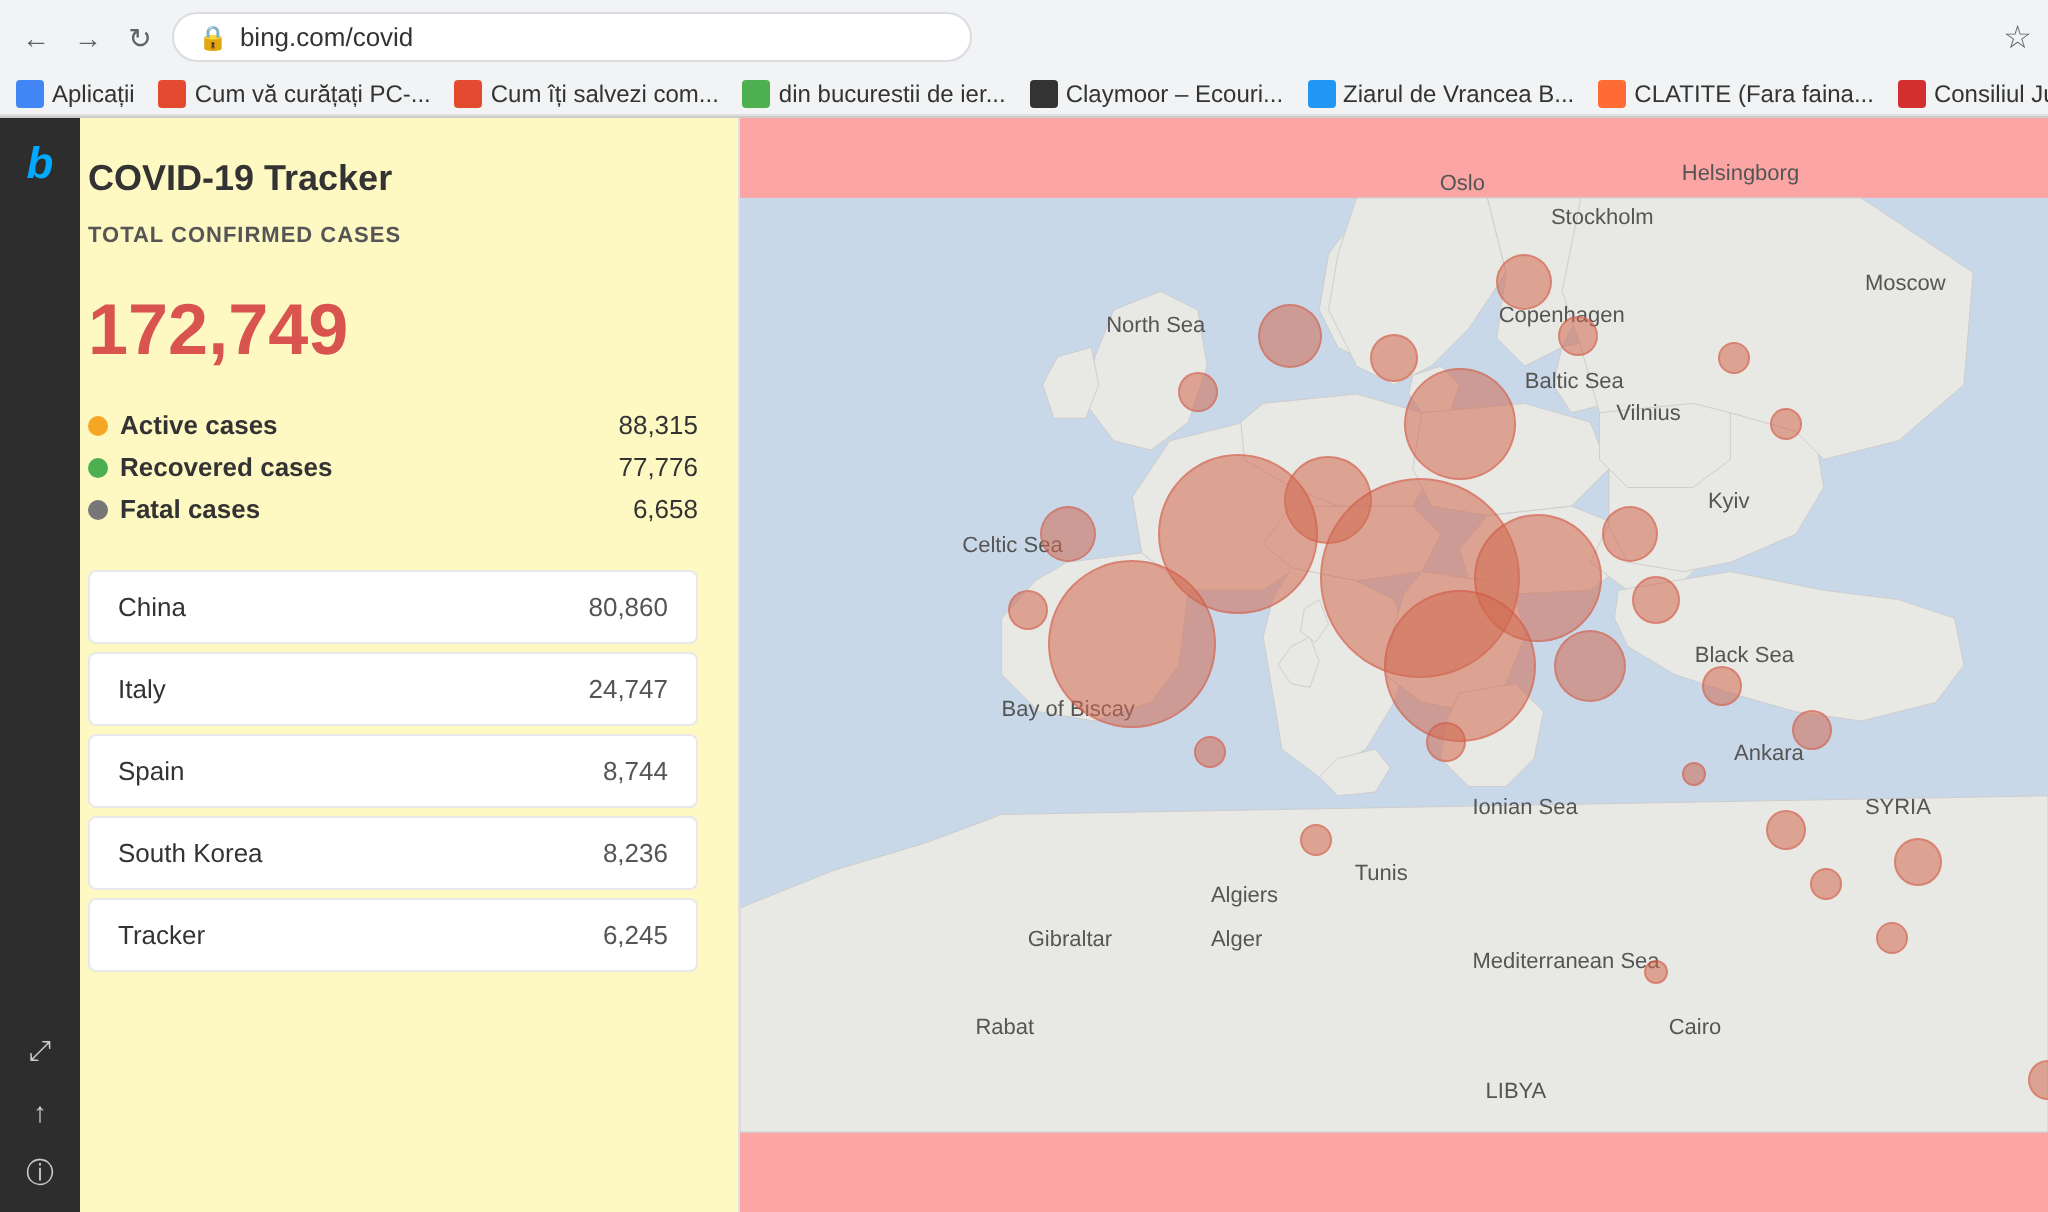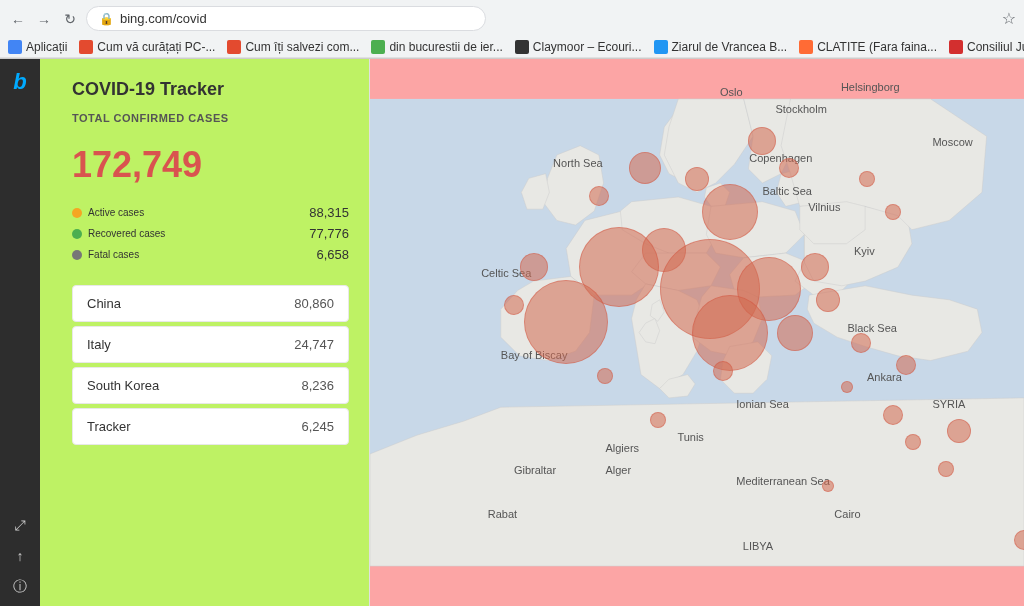--- a/index.html
+++ b/index.html
@@ -20,34 +20,34 @@
     
     .main-layout { display: flex; flex: 1; overflow: hidden; }
 
     
     .bing-sidebar { width: 40px; background: #2d2d2d; display: flex; flex-direction: column; align-items: center; padding: 10px 0; gap: 20px; }
     .bing-logo { color: #00aaff; font-size: 22px; font-weight: bold; font-style: italic; }
     .sidebar-tools { margin-top: auto; display: flex; flex-direction: column; gap: 14px; align-items: center; }
     .tool-icon { color: #ccc; font-size: 14px; cursor: pointer; }
 
     
-    .left-panel { width: 330px; background: #bef264; overflow-y: auto; padding: 20px 20px 20px 32px; border-right: 1px solid #e0e0e0; flex-shrink: 0; }
+    .left-panel { width: 330px; background: #fef9c3; overflow-y: auto; padding: 20px 20px 20px 4px; border-right: 1px solid #e0e0e0; flex-shrink: 0; }
 
     .tracker-title { font-size: 18px; font-weight: 600; color: #333; margin-bottom: 12px; }
     .total-label { font-size: 11px; font-weight: 700; color: #555; letter-spacing: 0.5px; text-transform: uppercase; margin-bottom: 20px; }
     .total-number { font-size: 36px; font-weight: 700; color: #d9534f; margin-bottom: 16px; }
 
     .stats-list { margin-bottom: 20px; }
     .stat-item { display: flex; align-items: center; justify-content: space-between; padding: 3px 0; }
     .stat-left { display: flex; align-items: center; gap: 6px; }
     .dot { width: 10px; height: 10px; border-radius: 50%; flex-shrink: 0; }
     .dot-active { background: #f5a623; }
     .dot-recovered { background: #4caf50; }
     .dot-fatal { background: #777; }
-    .stat-label { color: #333; font-size: 10px; }
+    .stat-label { color: #333; font-size: 13px; font-weight: bold; }
     .stat-value { color: #333; font-size: 13px; font-weight: 500; }
 
     .country-list { display: flex; flex-direction: column; gap: 4px; margin-top: 4px; }
     .country-item { display: flex; justify-content: space-between; align-items: center; background: white; border: 1px solid #e8e8e8; border-radius: 4px; padding: 10px 14px; cursor: pointer; }
     .country-name { font-size: 13px; color: #333; font-weight: 500; }
     .country-count { font-size: 13px; color: #555; }
 
     
     .map-area { flex: 1; position: relative; background: #fca5a5; overflow: hidden; }
     .map-svg { width: 100%; height: 100%; }
@@ -150,20 +150,24 @@
     <div class="country-list" id="country-list">
         <div class="country-item">
     <span class="country-name">China</span>
     <span class="country-count">80,860</span>
   </div>
         <div class="country-item">
     <span class="country-name">Italy</span>
     <span class="country-count">24,747</span>
   </div>
         <div class="country-item">
+    <span class="country-name">Spain</span>
+    <span class="country-count">8,744</span>
+  </div>
+        <div class="country-item">
     <span class="country-name">South Korea</span>
     <span class="country-count">8,236</span>
   </div>
         <div class="country-item">
     <span class="country-name">Tracker</span>
     <span class="country-count">6,245</span>
   </div>
       </div>
   </div>
 

